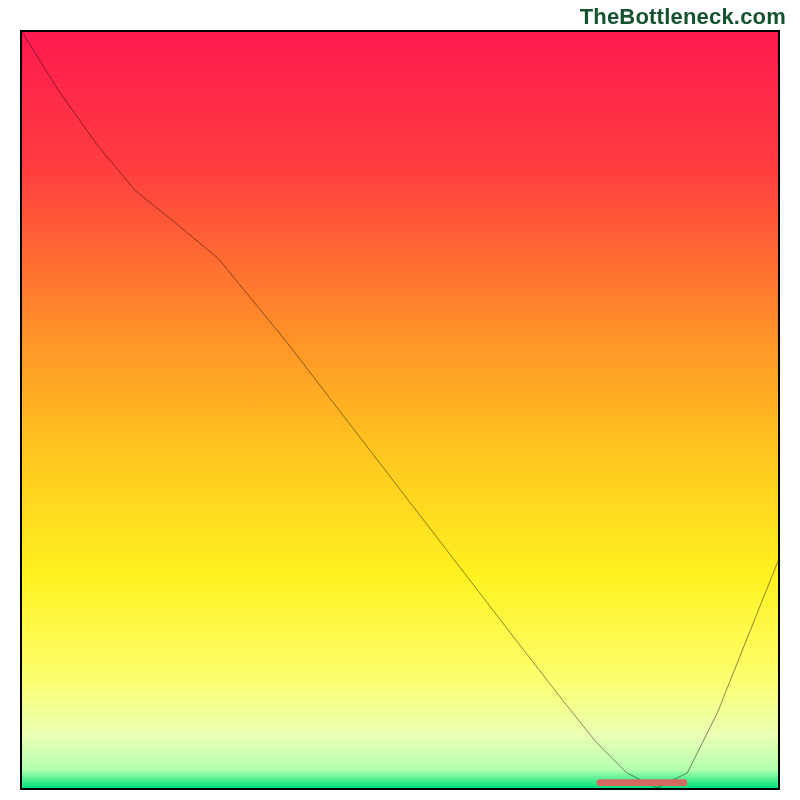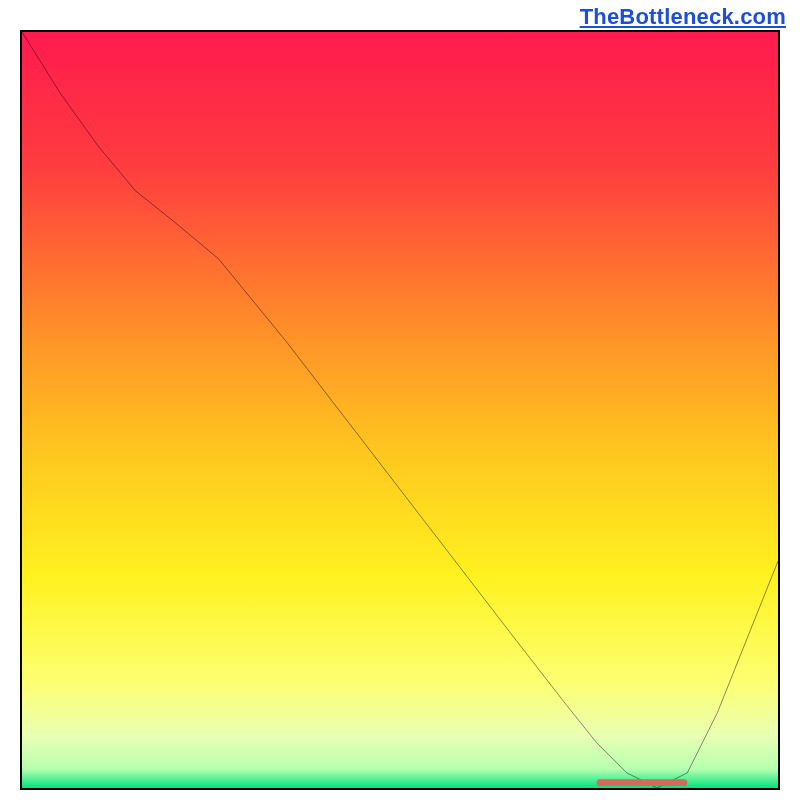--- a/index.html
+++ b/index.html
@@ -15,24 +15,23 @@
     position: relative;
     width: 800px;
     height: 800px;
   }
   .watermark {
     position: absolute;
     top: 4px;
     right: 14px;
     font-size: 22px;
     font-weight: 600;
-    color: #1d4ed8;
+    color: #14532d;
     letter-spacing: 0.2px;
     user-select: none;
-    text-decoration: underline;
   }
   .plot-frame {
     position: absolute;
     left: 20px;
     top: 30px;
     width: 760px;
     height: 760px;
     box-sizing: border-box;
     border: 2px solid #000;
   }

